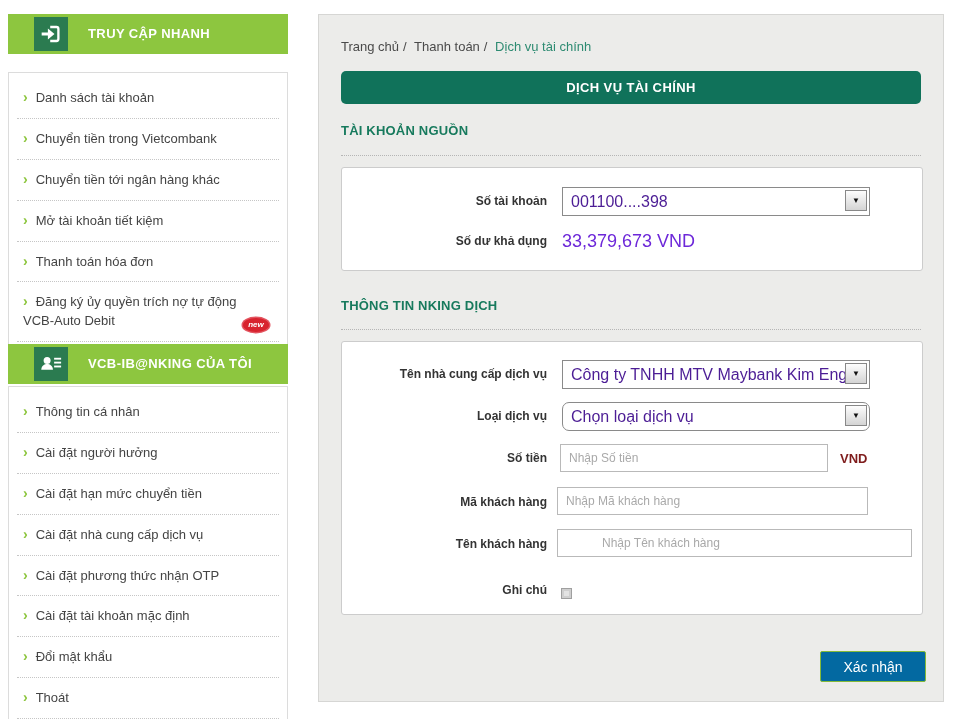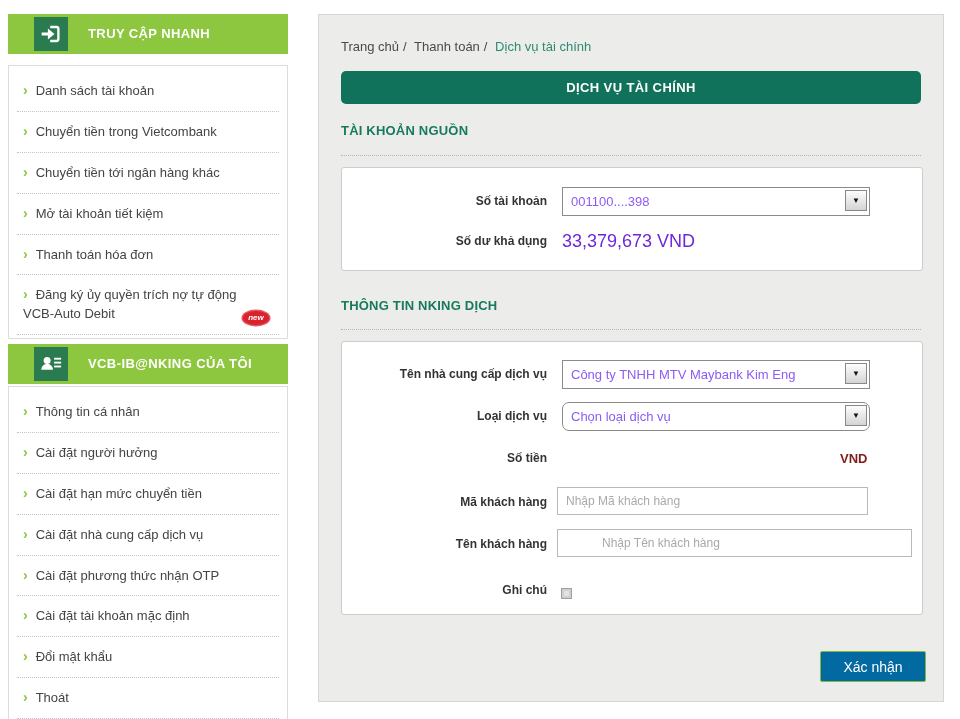--- a/index.html
+++ b/index.html
@@ -9,21 +9,21 @@
   
   .sb-header{position:absolute;left:8px;width:280px;height:40px;background:#8dc63f;}
   #qa-header{top:14px;}
   #mb-header{top:344px;}
   .sb-iconbox{position:absolute;left:26px;top:3px;width:34px;height:34px;background:#2b7b50;
               display:flex;align-items:center;justify-content:center;}
   .sb-title{position:absolute;left:80px;top:0;line-height:40px;color:#fff;font-weight:bold;
             font-size:13px;letter-spacing:.4px;white-space:nowrap;}
   .sb-menu{position:absolute;left:8px;width:278px;background:#fff;border:1px solid #dcdcdc;
            padding:5px 0 3px 0;}
-  #qa-menu{top:65px;}
+  #qa-menu{top:72px;}
   #mb-menu{top:386px;}
   .sb-item{position:relative;margin:0 8px;padding:10px 10px 10px 6px;
            border-bottom:1px dotted #c6c6c6;color:#444;font-size:13px;line-height:1.42;
            cursor:pointer;}
   .chev{color:#8dc63f;font-weight:bold;margin-right:8px;font-size:14px;}
   .new-badge{position:absolute;right:10px;bottom:9px;background:#d8232e;color:#fff;
              font-size:8px;font-style:italic;font-weight:bold;width:26px;height:14px;
              line-height:14px;text-align:center;border-radius:50%;
              box-shadow:0 0 0 1.5px #e35560;}
 
@@ -48,21 +48,21 @@
              border-radius:3px;}
   #box-source{top:152px;height:102px;}
   #box-trans{top:326px;height:272px;}
 
   .flabel{position:absolute;left:0;width:205px;text-align:right;font-size:12px;
           font-weight:bold;color:#333;}
   .fvalue{position:absolute;left:220px;font-size:18px;color:#6d28d9;}
 
   .combo{position:absolute;left:220px;width:306px;height:27px;background:#fff;
          border:1px solid #8a8a8a;cursor:pointer;}
-  .combo-value{line-height:27px;padding-left:8px;font-size:13px;color:#8b5cf6;
+  .combo-value{line-height:27px;padding-left:8px;font-size:16px;color:#4c1d95;
                white-space:nowrap;overflow:hidden;}
   .combo-btn{position:absolute;right:2px;top:2px;width:22px;height:21px;
              background:linear-gradient(#fdfdfd,#d4d4d4);border:1px solid #888;
              text-align:center;line-height:19px;font-size:8px;color:#111;cursor:pointer;
              box-sizing:border-box;}
 
   .text-input{position:absolute;height:28px;border:1px solid #b9b9b9;background:#fff;
               padding:0 0 0 8px;font-size:12px;color:#333;box-sizing:border-box;
               font-family:"Liberation Sans",sans-serif;outline:none;}
   .text-input::placeholder{color:#a9a9a9;}
@@ -190,20 +190,21 @@
         <div class="combo-btn">▼</div>
       </div>
 
       <div class="flabel" style="top:60px;line-height:29px;">Loại dịch vụ</div>
       <div class="combo" style="top:60px;border-radius:7px;">
         <div class="combo-value">Chọn loại dịch vụ</div>
         <div class="combo-btn">▼</div>
       </div>
 
       <div class="flabel" style="top:102px;line-height:29px;">Số tiền</div>
+      <input class="text-input" id="amount-input" type="text" placeholder="Nhập Số tiền" style="">
       <div id="vnd-suffix">VND</div>
 
       <div class="flabel" style="top:145px;line-height:30px;">Mã khách hàng</div>
       <input class="text-input" id="code-input" type="text" placeholder="Nhập Mã khách hàng" style="">
 
       <div class="flabel" style="top:187px;line-height:30px;">Tên khách hàng</div>
       <input class="text-input" id="name-input" type="text" placeholder="Nhập Tên khách hàng" style="">
 
       <div class="flabel" style="top:240px;line-height:16px;">Ghi chú</div>
       <div id="note-icon"></div>

